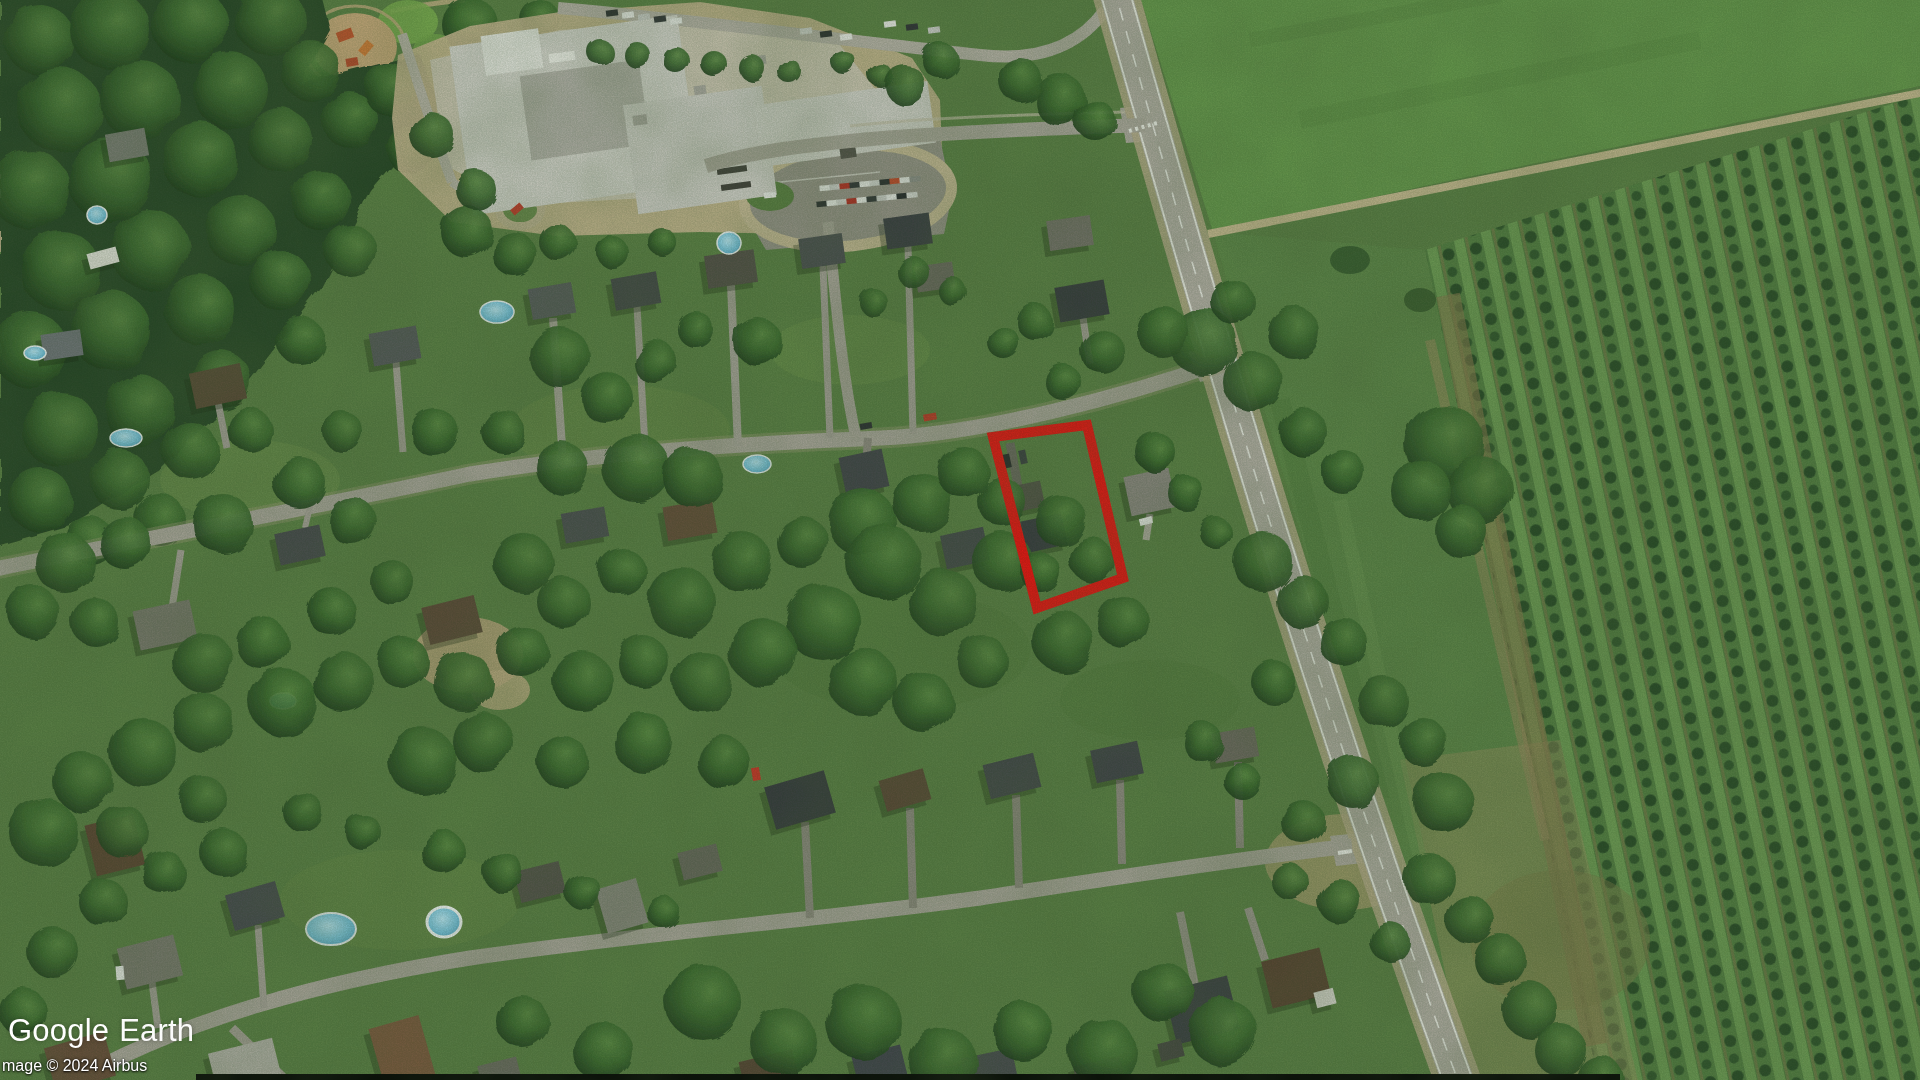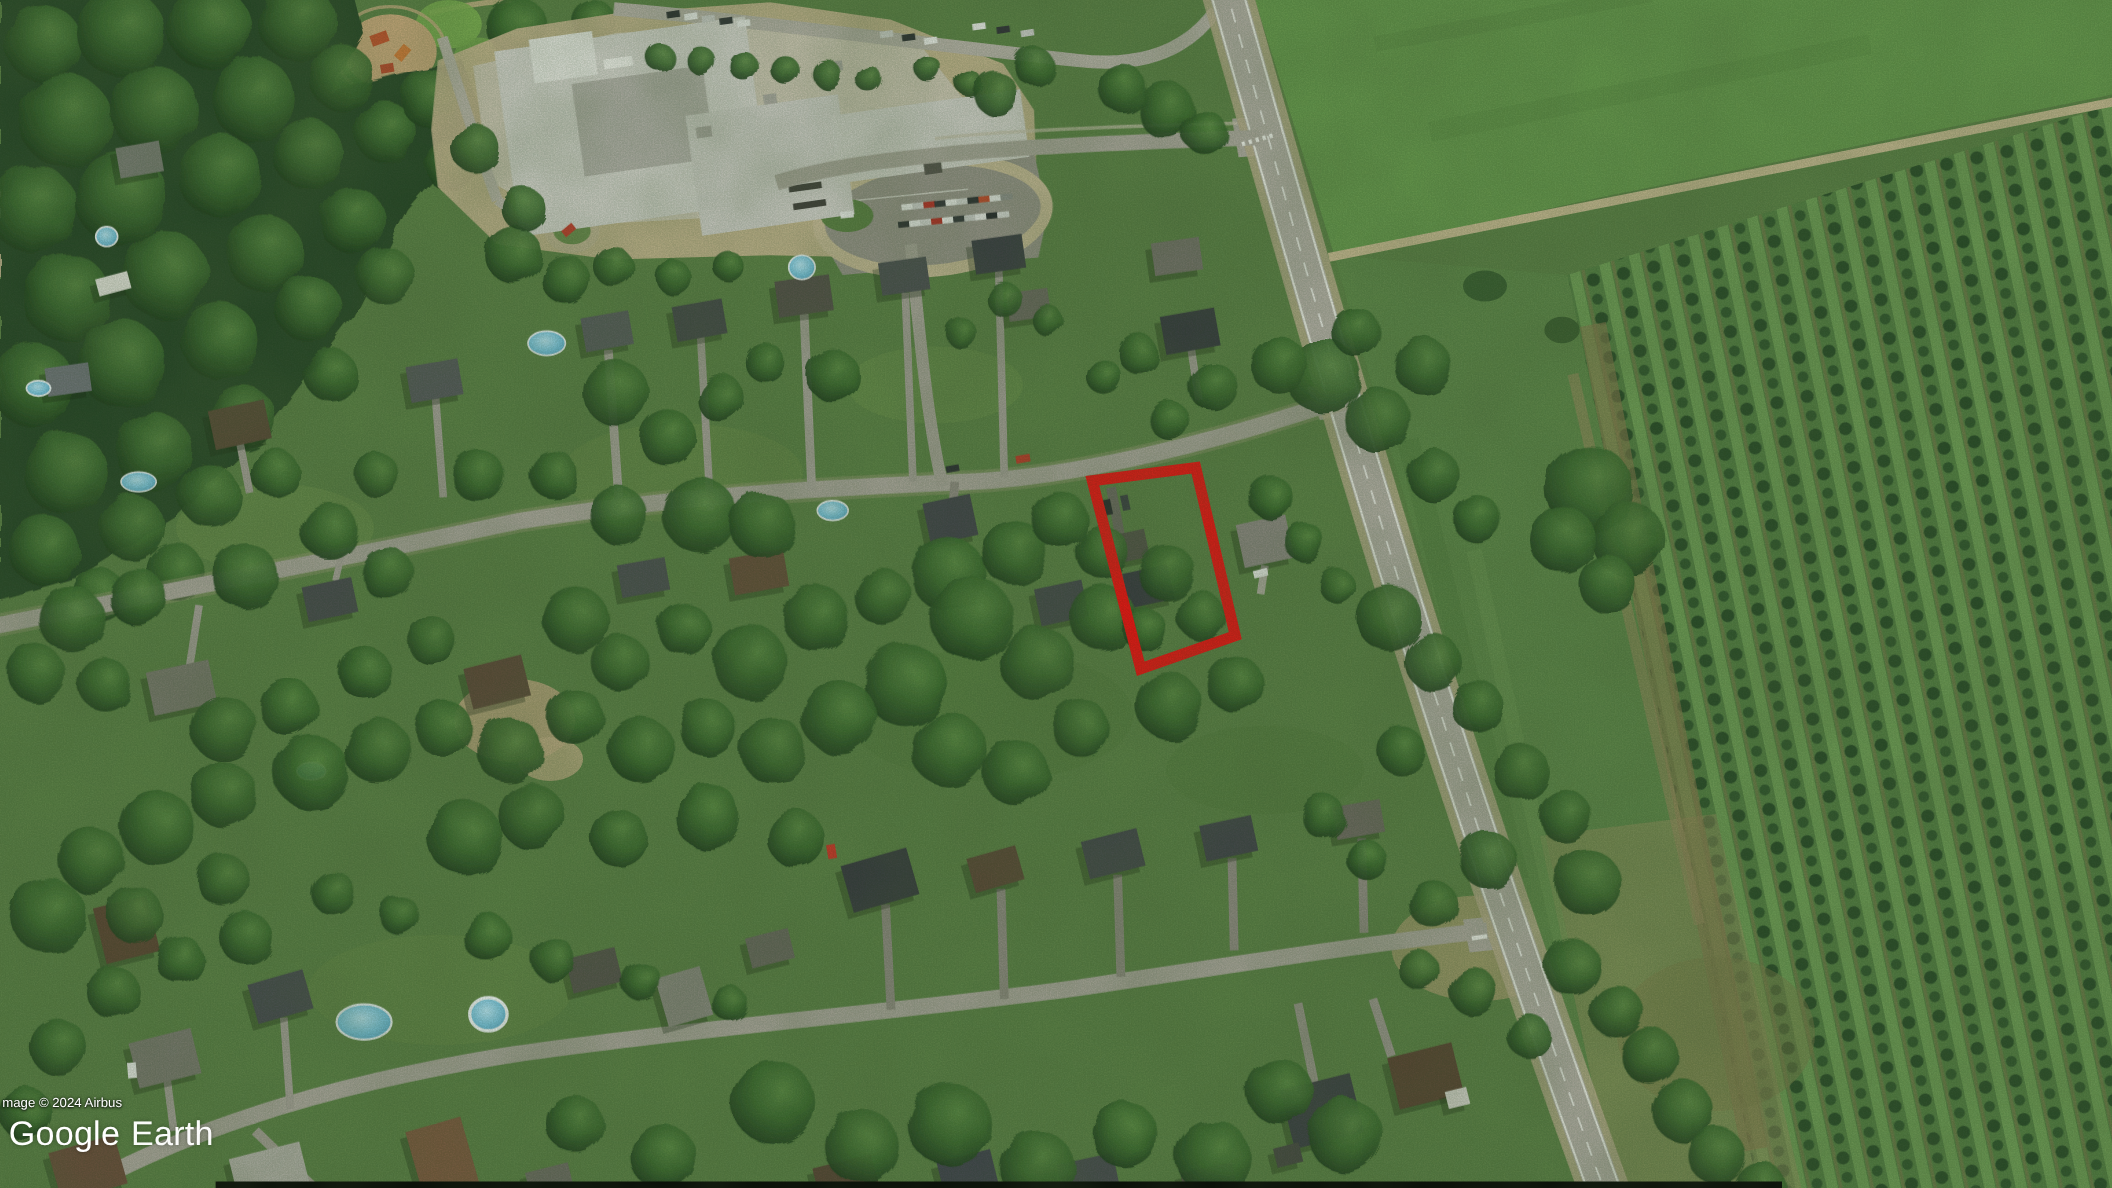--- a/index.html
+++ b/index.html
@@ -3,21 +3,21 @@
 <meta charset="utf-8">
 <style>
   html,body{margin:0;padding:0;background:#000;}
   .stage{position:relative;width:1920px;height:1080px;overflow:hidden;background:#b91c1c;
          font-family:Liberation Sans, sans-serif;}
   .stage svg{position:absolute;left:0;top:0;display:block;}
   .logo{position:absolute;left:8px;top:1014px;color:#fff;font-size:31px;line-height:34px;
         letter-spacing:0.2px;text-shadow:0 0 4px rgba(0,0,0,0.35);user-select:none;}
   .logo .g{font-weight:500;}
   .logo .e{font-weight:300;margin-left:10px;opacity:0.97;}
-  .attribution{position:absolute;left:2px;top:995px;color:#fff;font-size:12px;font-weight:400;
+  .attribution{position:absolute;left:2px;top:1057px;color:#fff;font-size:16px;font-weight:400;
         text-shadow:0 0 3px rgba(0,0,0,0.9),0 1px 2px rgba(0,0,0,0.8);user-select:none;}
 </style>
 </head>
 <body>
 
 <div class="stage">
   <svg id="map-svg" width="1920" height="1080" viewBox="0 0 1920 1080">
     <defs>
       <radialGradient id="treeGrad" cx="0.6" cy="0.35" r="0.75">
         <stop offset="0" stop-color="#5d8a47"></stop>

